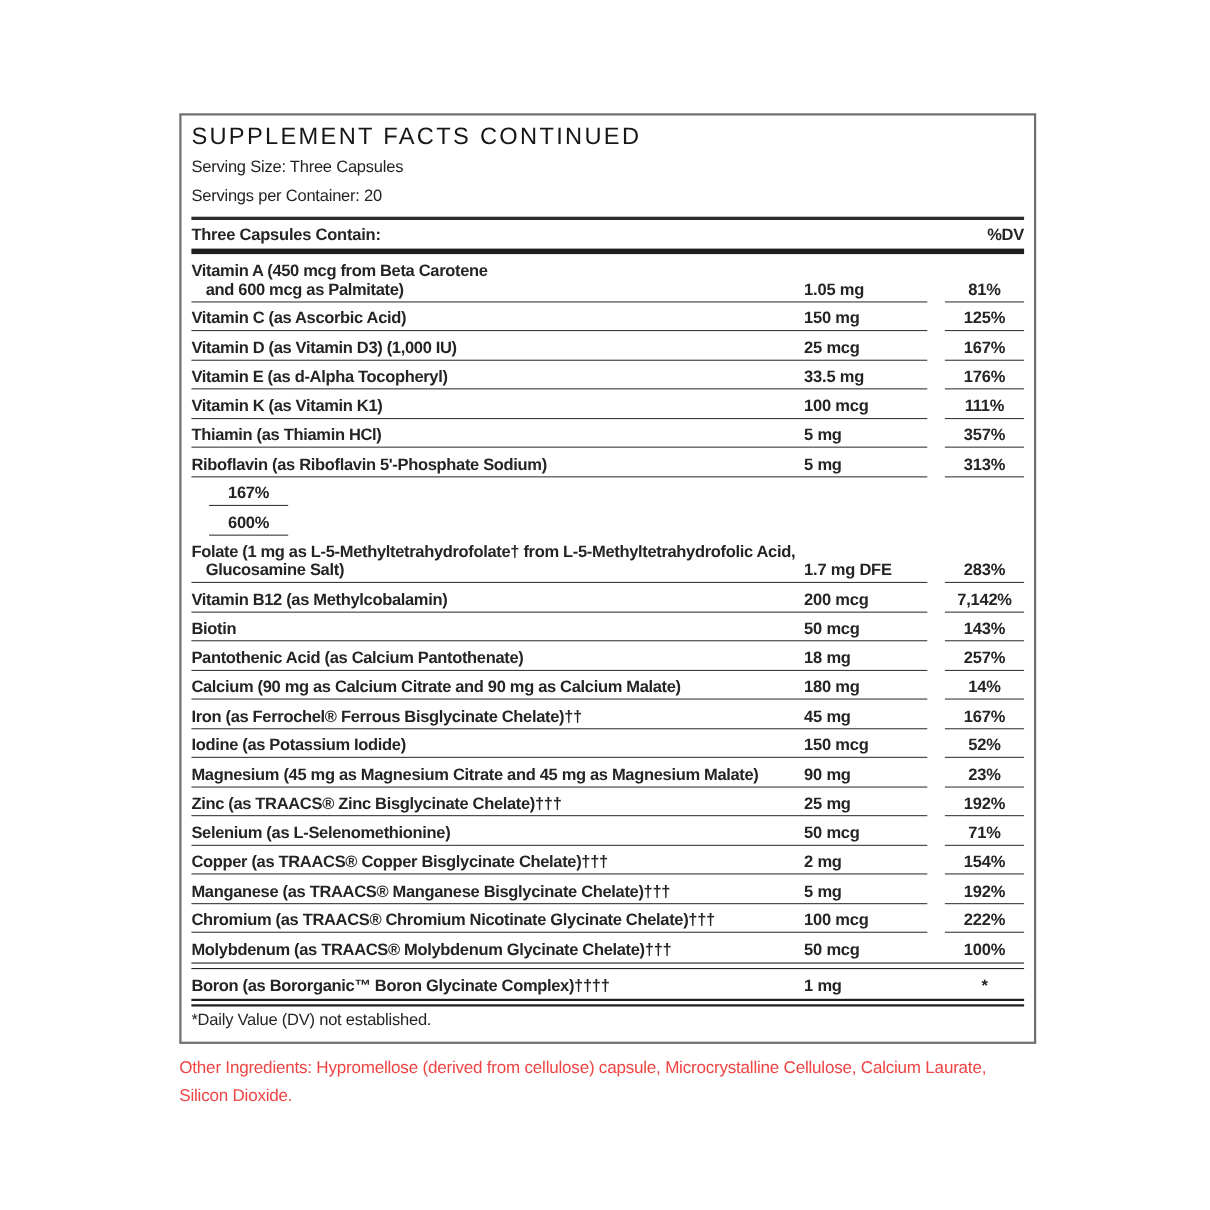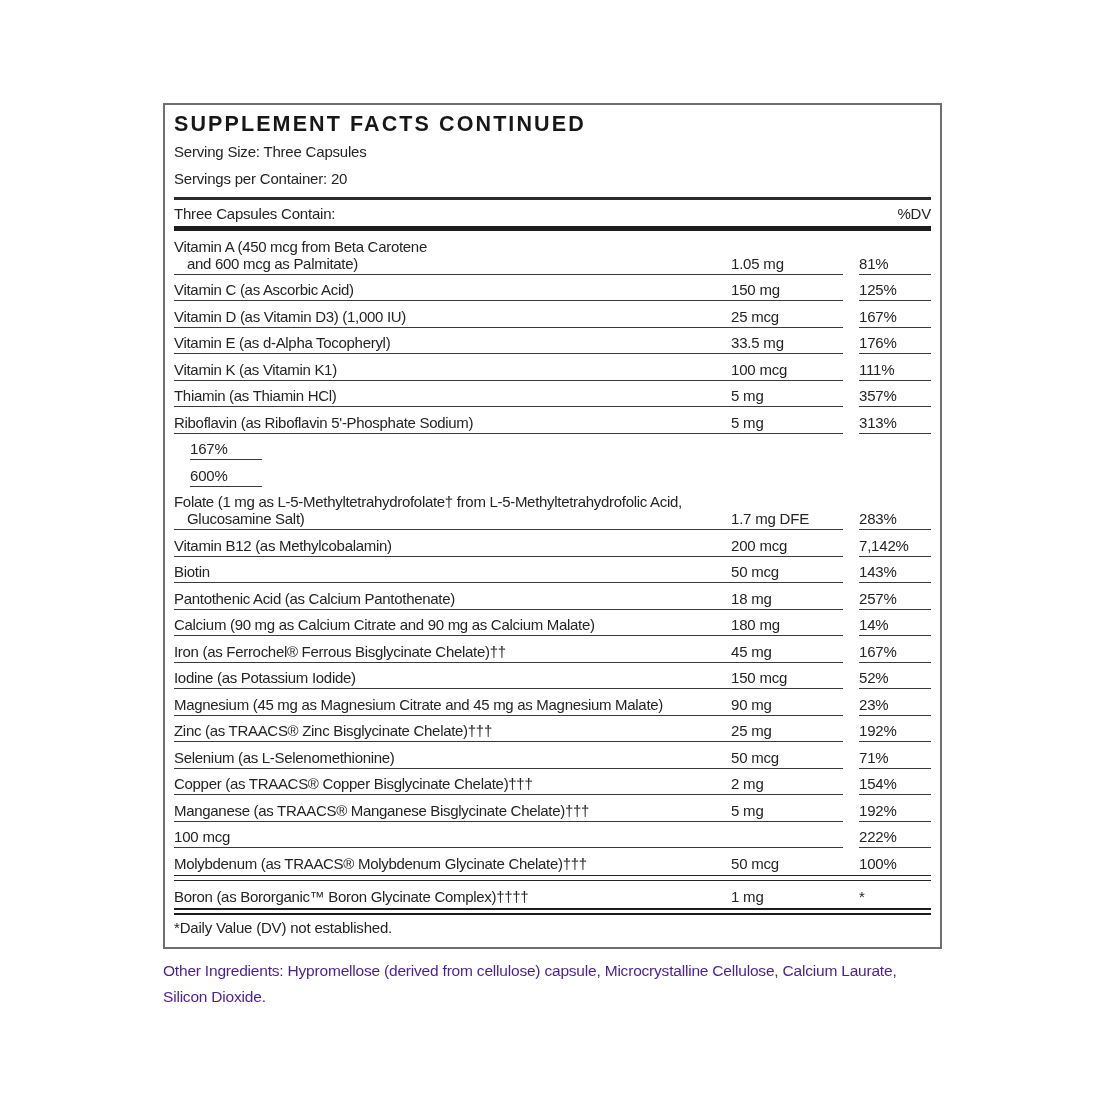--- a/index.html
+++ b/index.html
@@ -12,44 +12,44 @@
   }
   .wrap{position:absolute;left:163px;top:103px;width:779px;}
   .facts-box{
     border:2px solid #6e6e6e;
     background:#ffffff;
     padding:7px 9px 4px 9px;
     box-sizing:border-box;
   }
   .title{
     font-size:21.5px;
-    font-weight:bold;
+    font-weight:normal;
     letter-spacing:2.1px;
     color:#171717;
     white-space:nowrap;
   }
   .serving-line{font-size:15px;margin-top:6px;letter-spacing:-0.2px;}
   .serving-line2{font-size:15px;margin-top:10px;margin-bottom:10px;letter-spacing:-0.2px;}
   .rule-med{height:3px;background:#2b2b2b;}
   .thead{
     display:flex;justify-content:space-between;align-items:flex-end;
-    font-weight:normal;font-size:15px;
+    font-weight:bold;font-size:15px;
     padding:5px 0 4px 0;letter-spacing:-0.2px;gap:44px;
   }
   .rule-thick{height:5px;background:#1d1d1d;}
   
-  .row{display:flex;align-items:flex-end;}
+  .row{display:flex;align-items:flex-end;font-weight:bold;}
   .rowLeft{
     flex:1;display:flex;align-items:flex-end;
     border-bottom:1.5px solid #3a3a3a;
     padding:6.5px 0 2px 0;
     min-width:0;
   }
   .rowDv{
-    width:72px;margin-left:16px;text-align:left;
+    width:72px;margin-left:16px;text-align:center;
     border-bottom:1.5px solid #3a3a3a;
     padding:6.5px 0 2px 0;
     font-size:15px;letter-spacing:-0.2px;
   }
   .row.noline .rowLeft,.row.noline .rowDv{border-bottom:none;}
   .rowName{flex:1;font-size:15px;line-height:17px;letter-spacing:-0.3px;min-width:0;}
   .nameLine{white-space:nowrap;}
   .nameLine.indent{padding-left:13px;}
   .rowAmt{
     width:112px;text-align:left;font-size:15px;line-height:17px;
@@ -62,21 +62,21 @@
   }
   .rule-heavy{
     height:7px;box-sizing:border-box;
     border-top:2px solid #1d1d1d;border-bottom:2px solid #1d1d1d;
     margin-top:1px;
   }
   .footnote{font-size:15px;padding:4px 0 7px 0;letter-spacing:-0.2px;}
   .other-ingredients{
     margin-top:9px;
     font-size:15.5px;line-height:26px;letter-spacing:-0.2px;
-    width:772px;color:#4c1d95;
+    width:772px;color:#ef4444;
   }
 </style>
 </head>
 <body>
 
 <div class="page">
   <div class="wrap">
 
     <div class="facts-box">
       <div class="title">SUPPLEMENT FACTS CONTINUED</div>
@@ -265,20 +265,23 @@
             <div class="rowLeft">
               <div class="rowName">
                 <div class="nameLine">Manganese (as TRAACS® Manganese Bisglycinate Chelate)†††</div>
               </div>
               <div class="rowAmt">5 mg</div>
             </div>
             <div class="rowDv">192%</div>
           </div>
           <div class="row">
             <div class="rowLeft">
+              <div class="rowName">
+                <div class="nameLine">Chromium (as TRAACS® Chromium Nicotinate Glycinate Chelate)†††</div>
+              </div>
               <div class="rowAmt">100 mcg</div>
             </div>
             <div class="rowDv">222%</div>
           </div>
           <div class="row noline">
             <div class="rowLeft">
               <div class="rowName">
                 <div class="nameLine">Molybdenum (as TRAACS® Molybdenum Glycinate Chelate)†††</div>
               </div>
               <div class="rowAmt">50 mcg</div>

